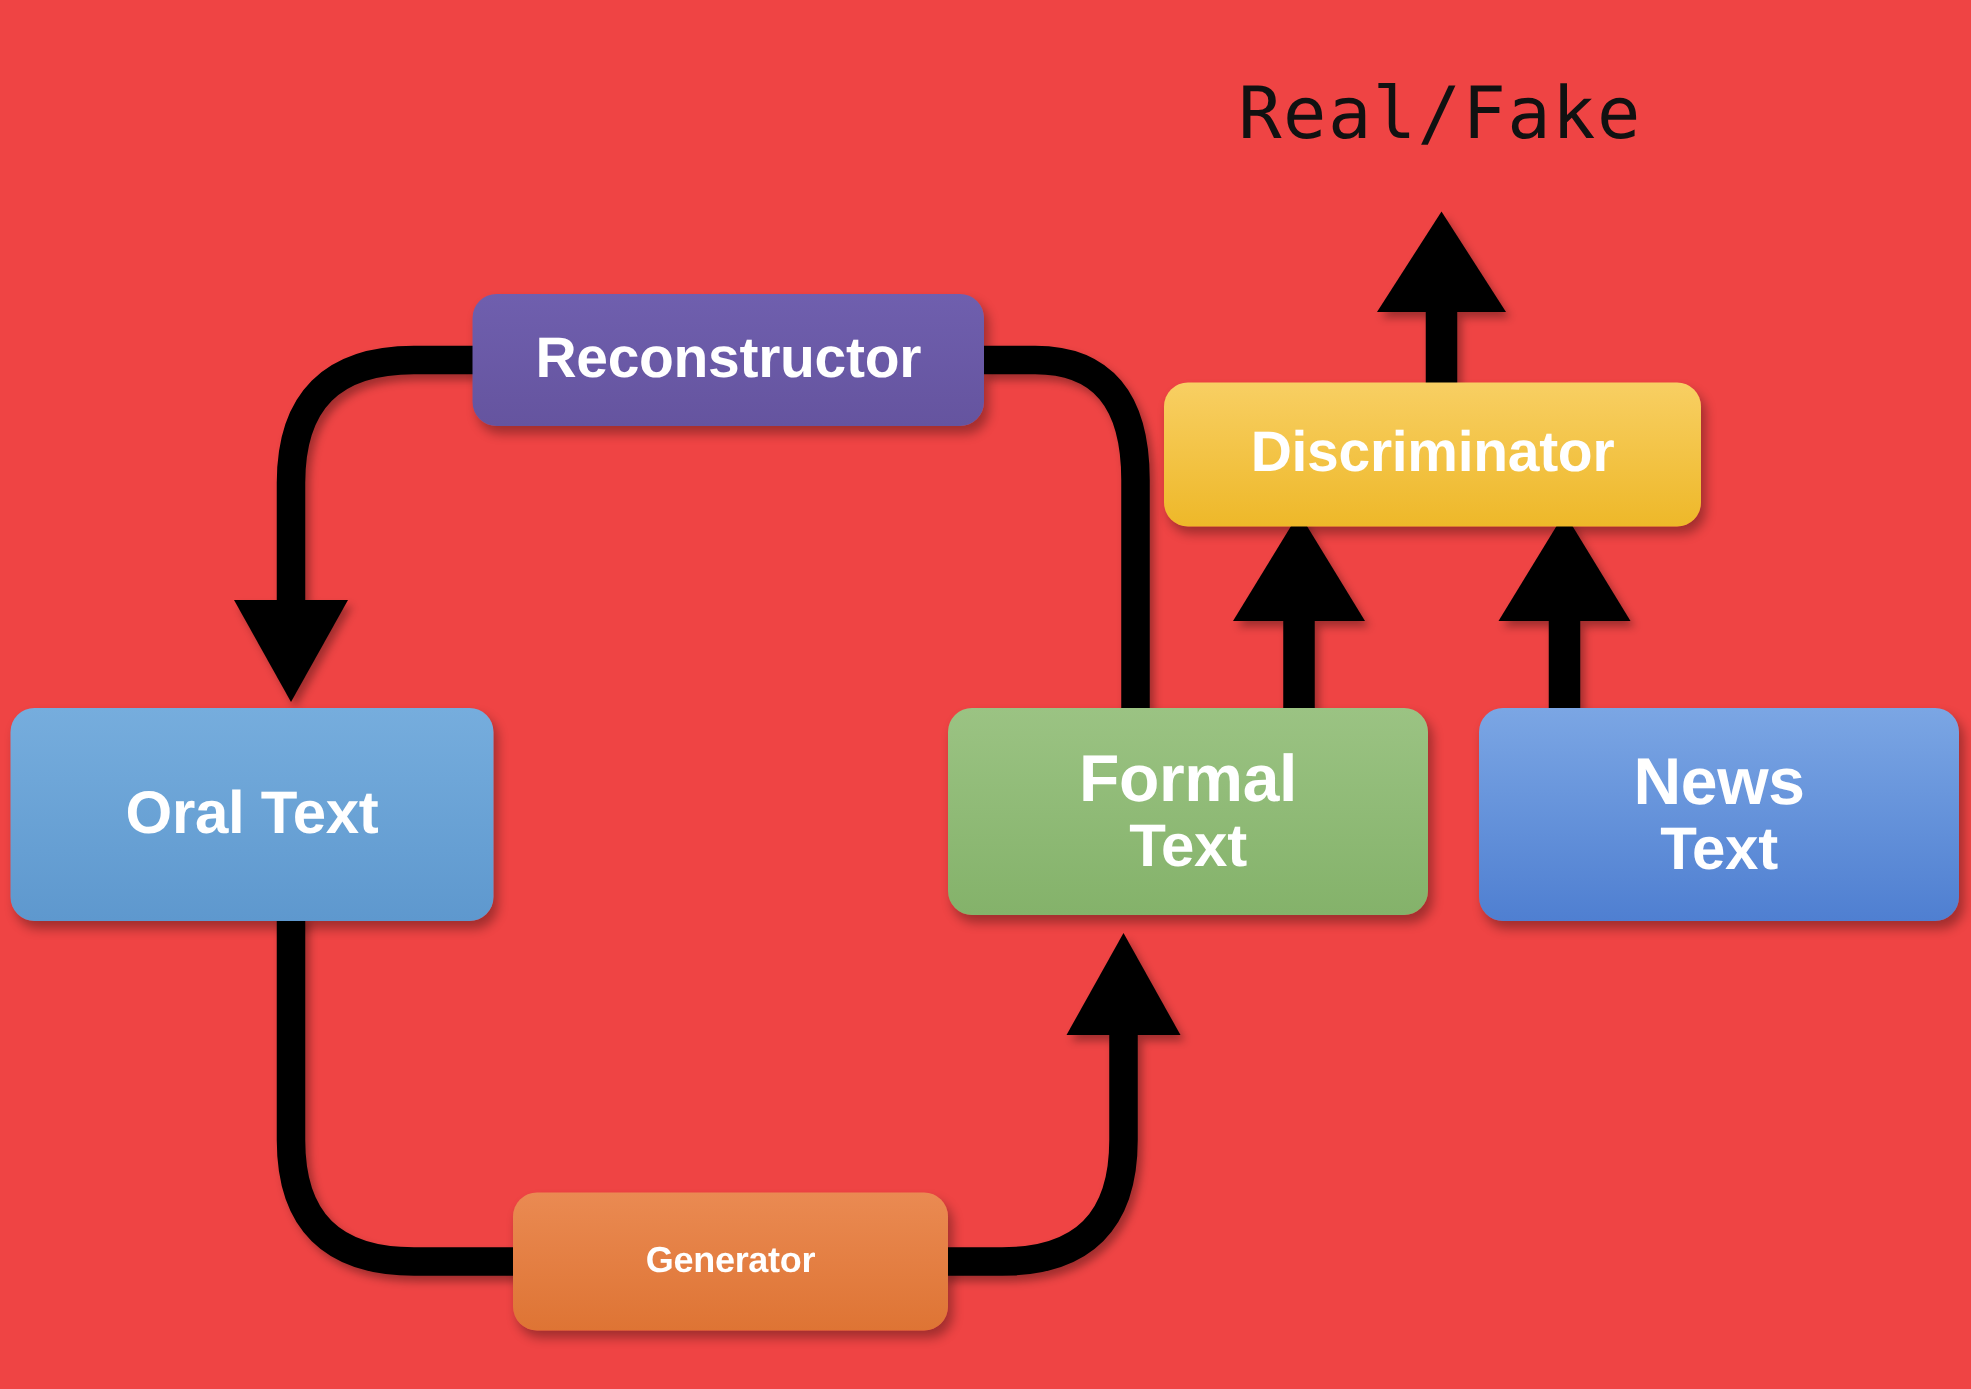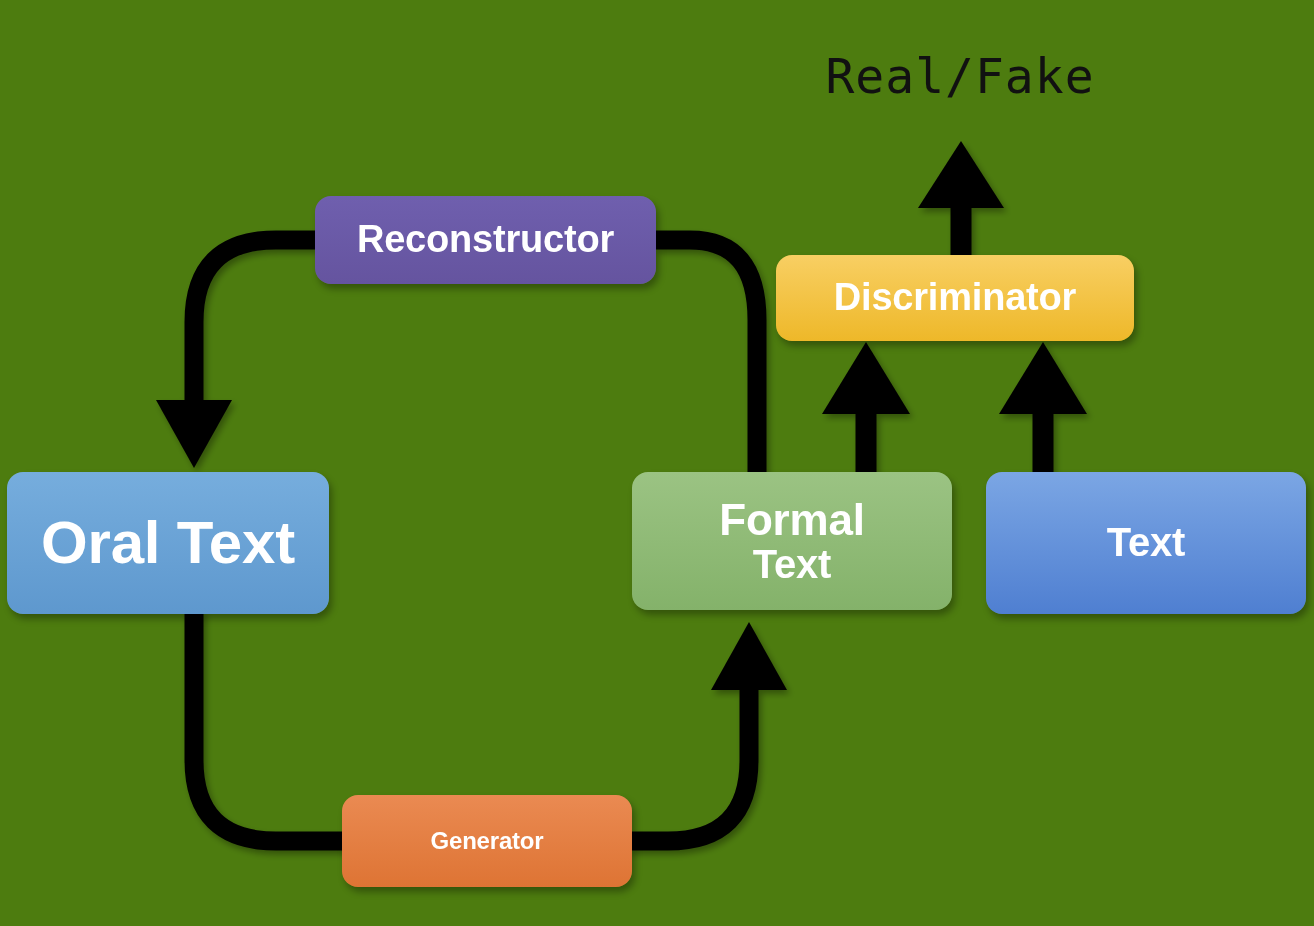--- a/index.html
+++ b/index.html
@@ -7,21 +7,21 @@
     padding: 0;
     background: #ffffff;
   }
   body {
     font-family: "Liberation Sans", sans-serif;
   }
   #canvas {
     position: relative;
     width: 1314px;
     height: 926px;
-    background: #4d7c0f;
+    background: #ef4444;
     overflow: hidden;
   }
   #edges {
     position: absolute;
     left: 0;
     top: 0;
     width: 1314px;
     height: 926px;
   }
   .node {
@@ -51,32 +51,32 @@
     width: 341px;
     height: 88px;
     background: linear-gradient(180deg, #6F5FAE 0%, #65549F 100%);
     font-size: 38px;
   }
   
   #node-discriminator {
     left: 776px;
     top: 255px;
     width: 358px;
-    height: 86px;
+    height: 96px;
     background: linear-gradient(180deg, #F8CF63 0%, #EEB829 100%);
     font-size: 38px;
   }
   
   #node-oral-text {
     left: 7px;
     top: 472px;
     width: 322px;
     height: 142px;
     background: linear-gradient(180deg, #76ADDD 0%, #5E98CE 100%);
-    font-size: 60px;
+    font-size: 40px;
     align-items: center;
   }
   
   #node-formal-text {
     left: 632px;
     top: 472px;
     width: 320px;
     height: 138px;
     background: linear-gradient(180deg, #9BC383 0%, #84B26A 100%);
     font-size: 44px;
@@ -178,20 +178,21 @@
   <div class="node" id="node-oral-text">
     <span class="ln ln-1">Oral Text</span>
   </div>
 
   <div class="node" id="node-formal-text">
     <span class="ln ln-1">Formal</span>
     <span class="ln ln-2">Text</span>
   </div>
 
   <div class="node" id="node-news-text">
+    <span class="ln ln-1">News</span>
     <span class="ln ln-2">Text</span>
   </div>
 
   <div class="node" id="node-generator">
     <span class="ln ln-1">Generator</span>
   </div>
 
 </div>
 
 </body></html>

